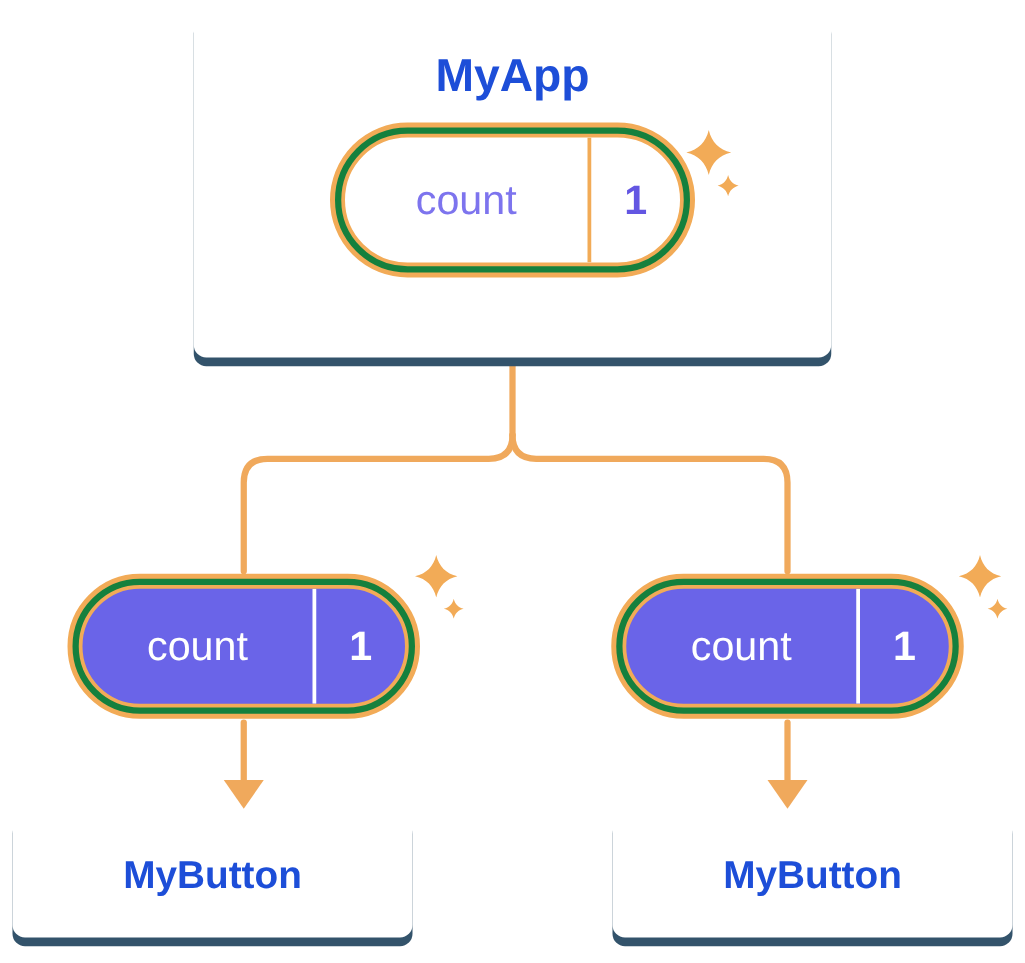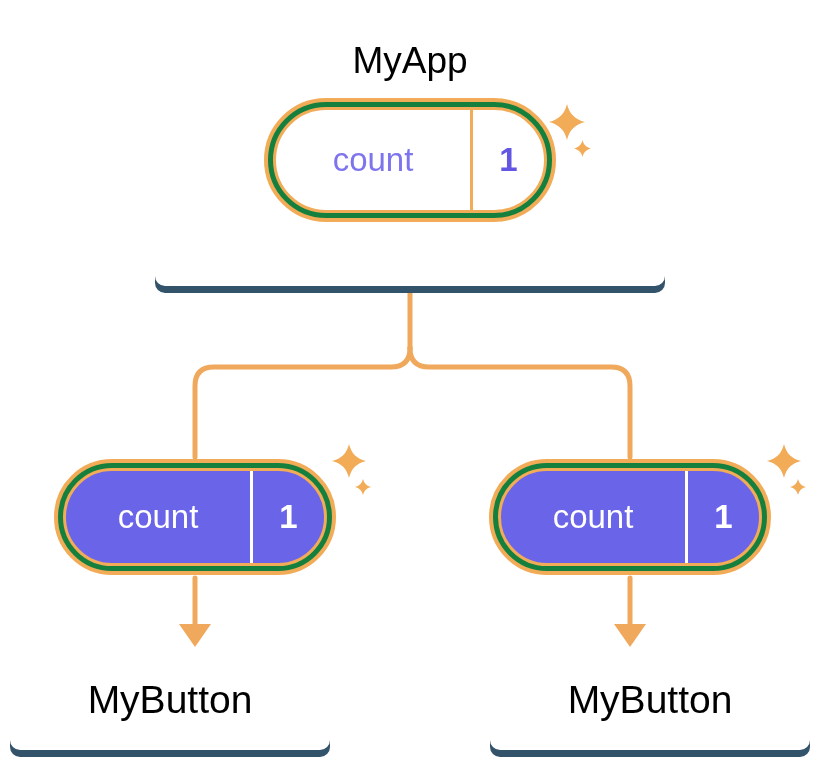--- a/index.html
+++ b/index.html
@@ -13,30 +13,30 @@
     overflow: hidden;
   }
   .connectors { position: absolute; left: 0; top: 0; }
 
   .card {
     position: absolute;
     background: #ffffff;
     border-radius: 10px;
     box-shadow: 0 7px 0 #33536b;
   }
-  .card-title { font-weight: 400; color: #000000; }
+  .card-title { font-weight: 700; color: #1d4ed8; }
 
   .myapp {
     left: 155px; top: 10px; width: 510px; height: 276px;
     display: flex; flex-direction: column; align-items: center;
   }
   .myapp .card-title { margin-top: 30px; font-size: 37px; }
 
   .mybutton { display: flex; align-items: center; justify-content: center; }
-  .mybutton .card-title { font-size: 39px; margin: 0; }
+  .mybutton .card-title { font-size: 31px; margin: 0; }
   .mybutton.left  { left: 10px;  top: 650px; width: 320px; height: 100px; }
   .mybutton.right { left: 490px; top: 650px; width: 320px; height: 100px; }
 
   .pill-outer {
     border: 4px solid #f2ab57;
     background: #15803d;
     border-radius: 999px;
     padding: 5px;
   }
   .myapp .pill-outer { margin-top: 16px; width: 292px; height: 124px; }

